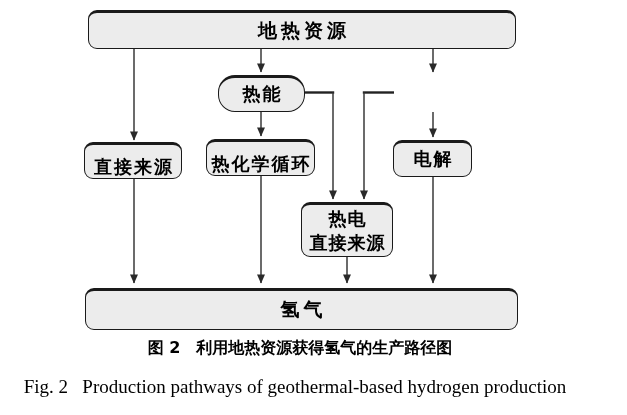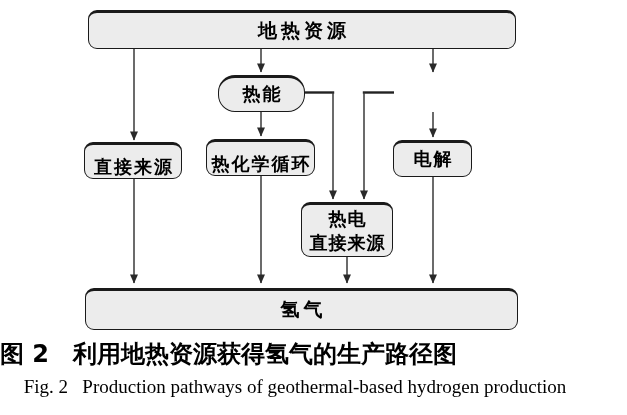--- a/index.html
+++ b/index.html
@@ -51,25 +51,25 @@
   #node-thermochem { left: 206px; top: 139px; width: 109px; height: 37px; justify-content: flex-end; }
   #node-electrolysis { left: 393px; top: 140px; width: 79px; height: 37px; }
   #node-hybrid     { left: 301px; top: 202px; width: 92px;  height: 55px; }
   #node-hydrogen   { left: 85px;  top: 288px; width: 433px; height: 42px; font-family: Liberation Serif, serif; }
 
   .caption-zh {
     position: absolute;
     left: 0;
     top: 338px;
     width: 627px;
-    text-align: left;
+    text-align: center;
     padding-right: 27px;
     box-sizing: border-box;
     font-weight: bold;
-    font-size: 24px;
+    font-size: 16px;
     color: #000;
     white-space: pre;
     font-family: "DejaVu Sans", sans-serif;
   }
   .caption-en {
     position: absolute;
     left: 0;
     top: 376px;
     width: 590px;
     text-align: center;

